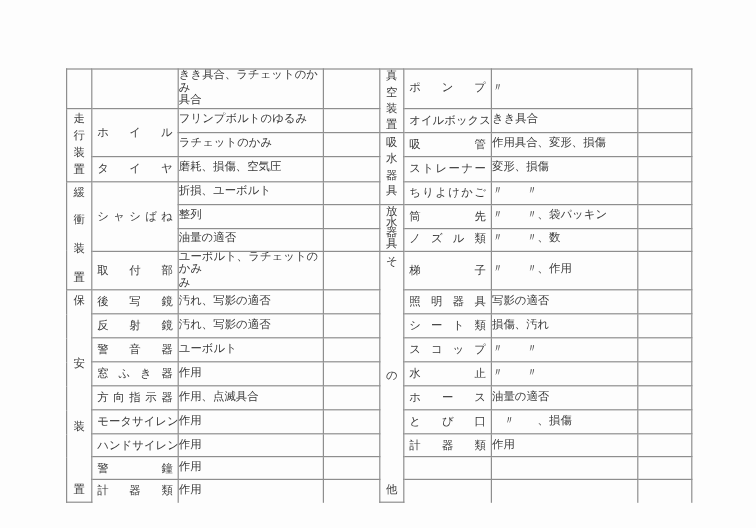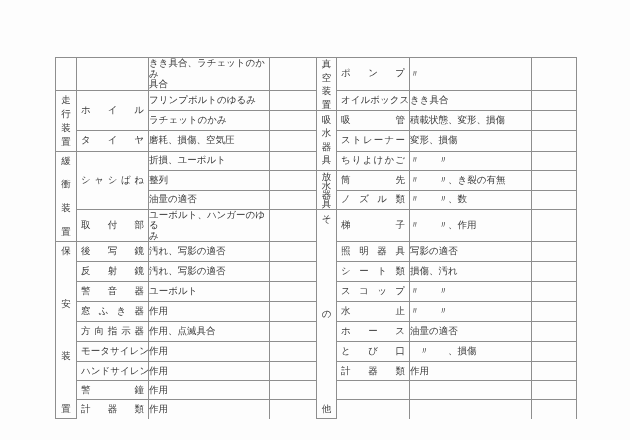--- a/index.html
+++ b/index.html
@@ -117,21 +117,21 @@
             <span>器</span>
             <span>具</span>
           </div>
         </td>
       <td>
           <div class="dist">
             <span>吸</span>
             <span>管</span>
           </div>
         </td>
-      <td class="check">積載状態、変形、損傷</td>
+      <td class="check">作用具合、変形、損傷</td>
       <td></td>
     </tr>
 
     <tr style="height:21px">
       <td>
           <div class="dist">
             <span>タ</span>
             <span>イ</span>
             <span>ヤ</span>
           </div>
@@ -196,21 +196,21 @@
             <span>器</span>
             <span>具</span>
           </div>
         </td>
       <td>
           <div class="dist">
             <span>筒</span>
             <span>先</span>
           </div>
         </td>
-      <td class="check">〃　　〃、き裂の有無</td>
+      <td class="check">〃　　〃、袋パッキン</td>
       <td></td>
     </tr>
 
     <tr style="height:19px">
       <td class="check">油量の適否</td>
       <td></td>
       <td>
           <div class="dist">
             <span>ノ</span>
             <span>ズ</span>
@@ -223,21 +223,21 @@
     </tr>
 
     <tr style="height:21px">
       <td>
           <div class="dist">
             <span>取</span>
             <span>付</span>
             <span>部</span>
           </div>
         </td>
-      <td class="check">ユーボルト、ハンガーのゆる
+      <td class="check">ユーボルト、ラチェットのかみ
 み</td>
       <td></td>
       <td class="cat nobottom" rowspan="10">
           <div class="vt pad">
             <span>そ</span>
             <span>の</span>
             <span>他</span>
           </div>
         </td>
       <td>

